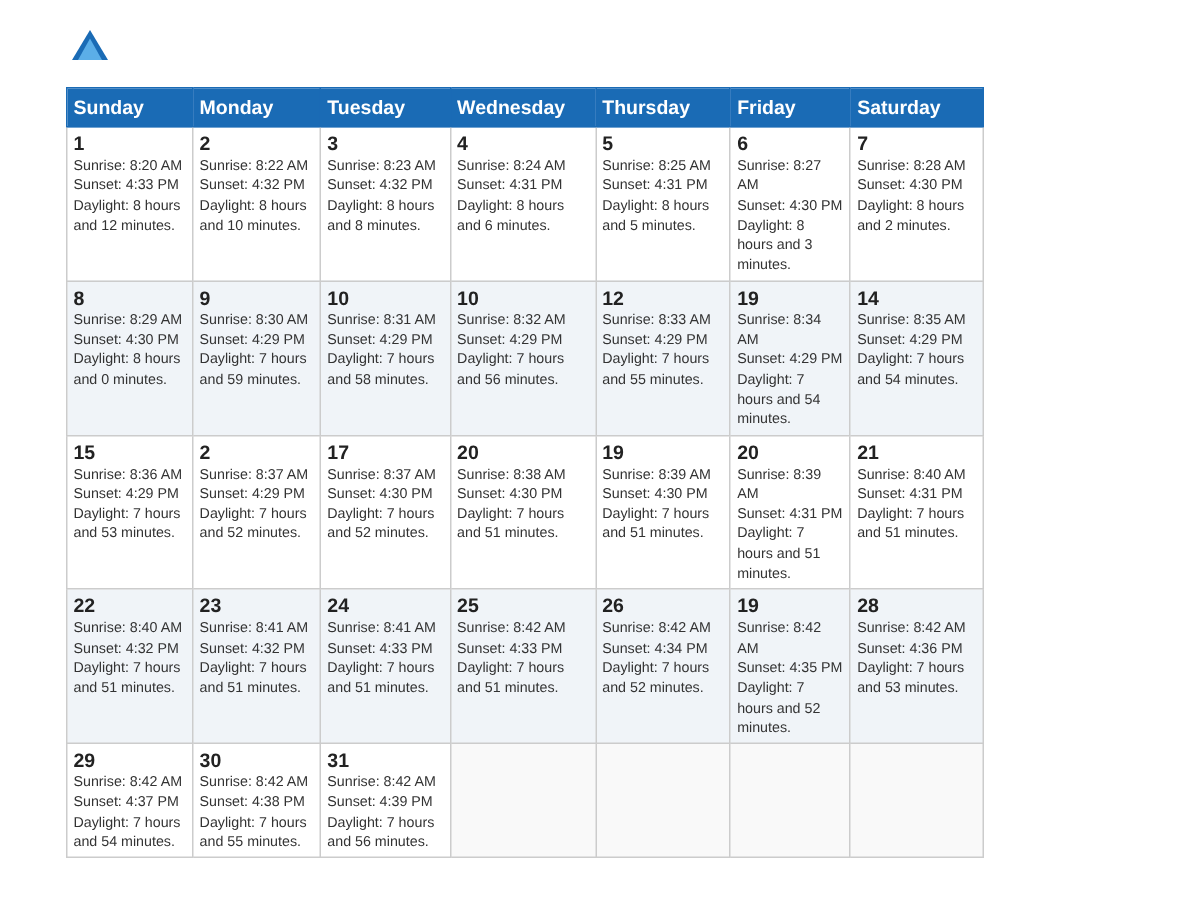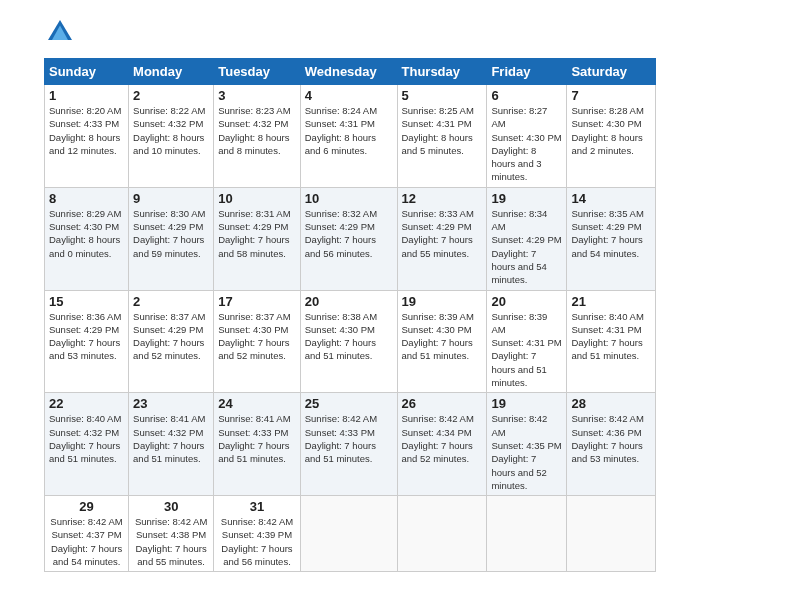--- a/index.html
+++ b/index.html
@@ -95,21 +95,20 @@
     .day-info {
       font-size: 9.5px;
       color: #333;
       line-height: 1.4;
     }
     .empty-cell {
       background: #f9f9f9 !important;
     }
     .last-row td {
       height: 70px;
-      text-align: center;
     }
   </style>
 </head>
 <body>
 
 <div class="page">
   <div class="header">
     <div class="logo">
       <svg class="logo-icon" viewBox="0 0 40 40">
         <polygon points="20,5 35,30 5,30" fill="#1a6bb5"></polygon>

